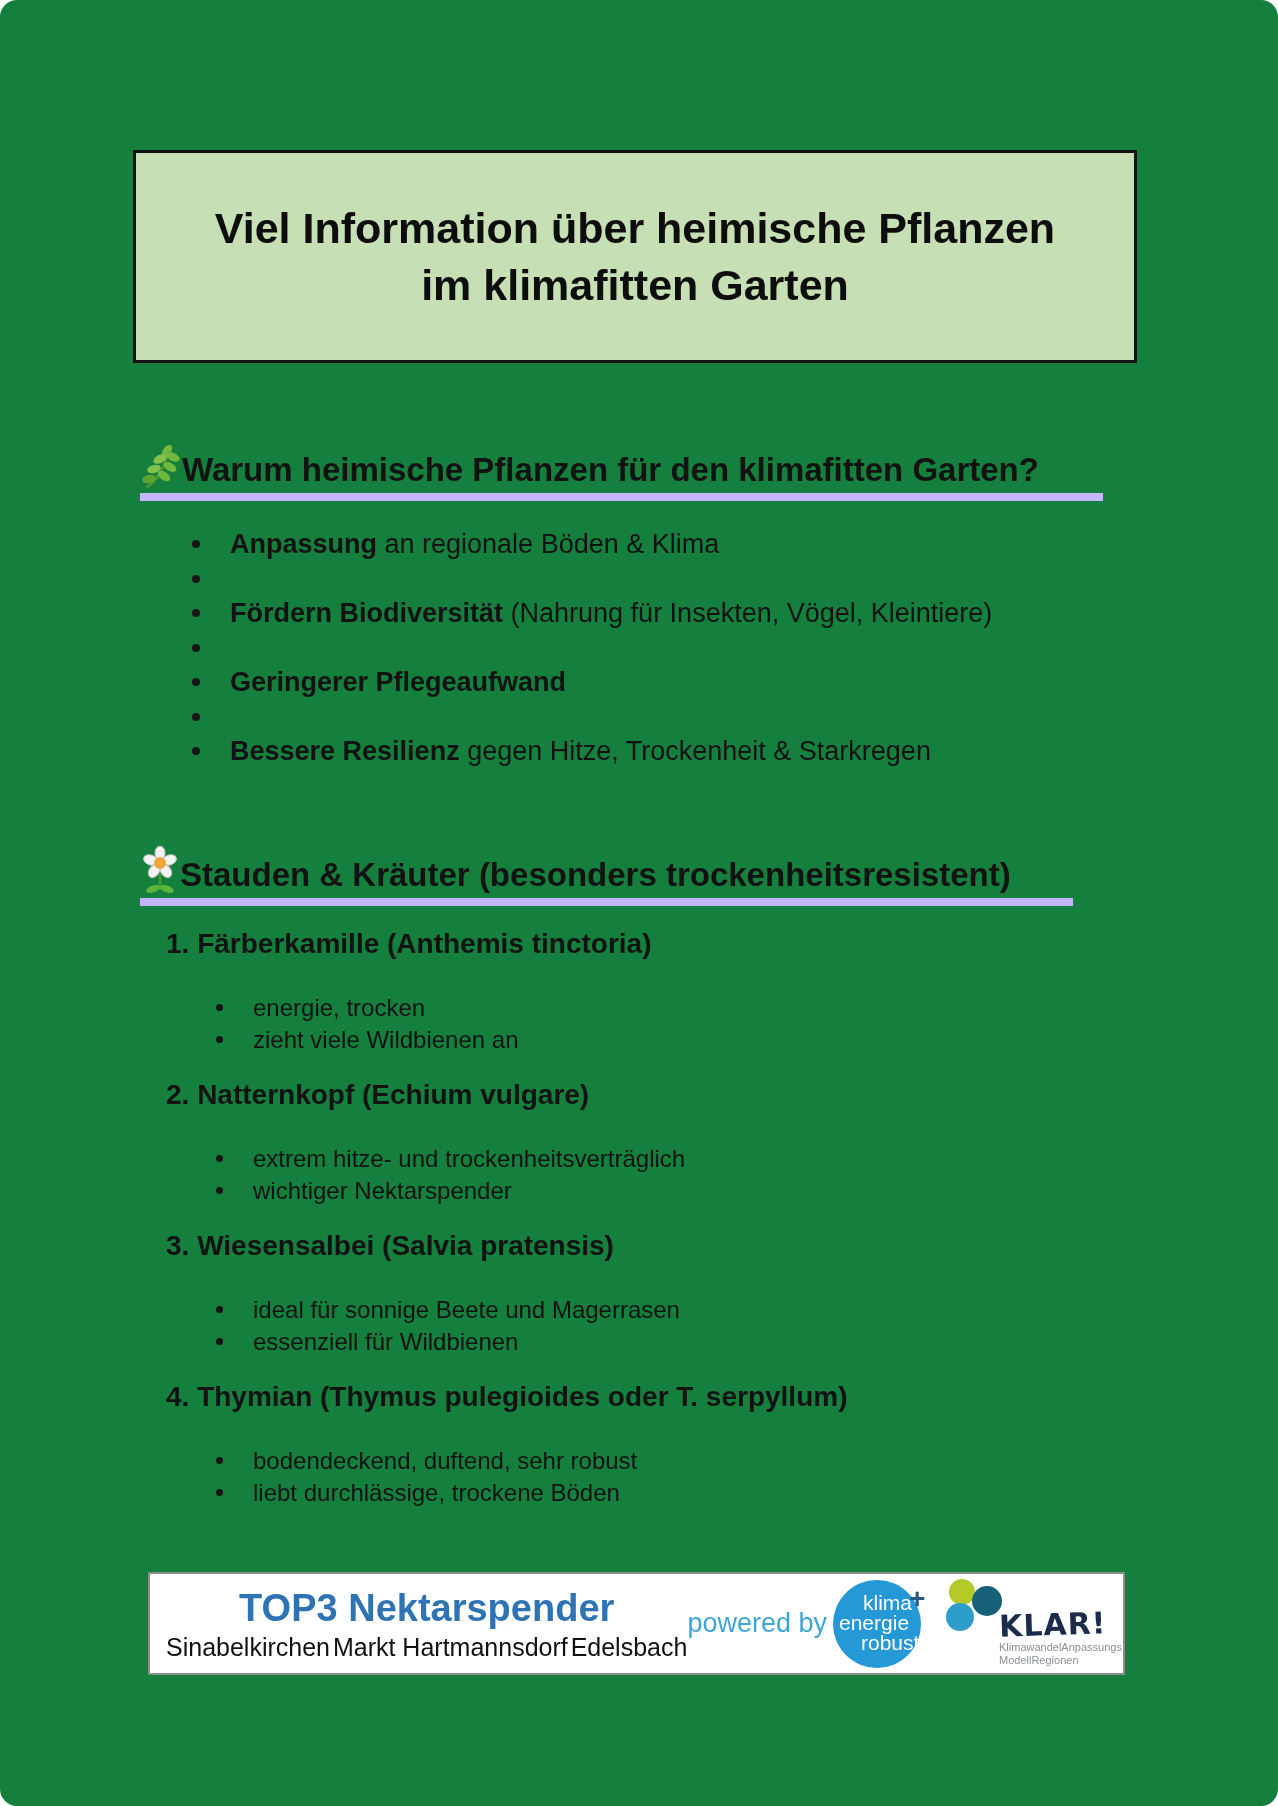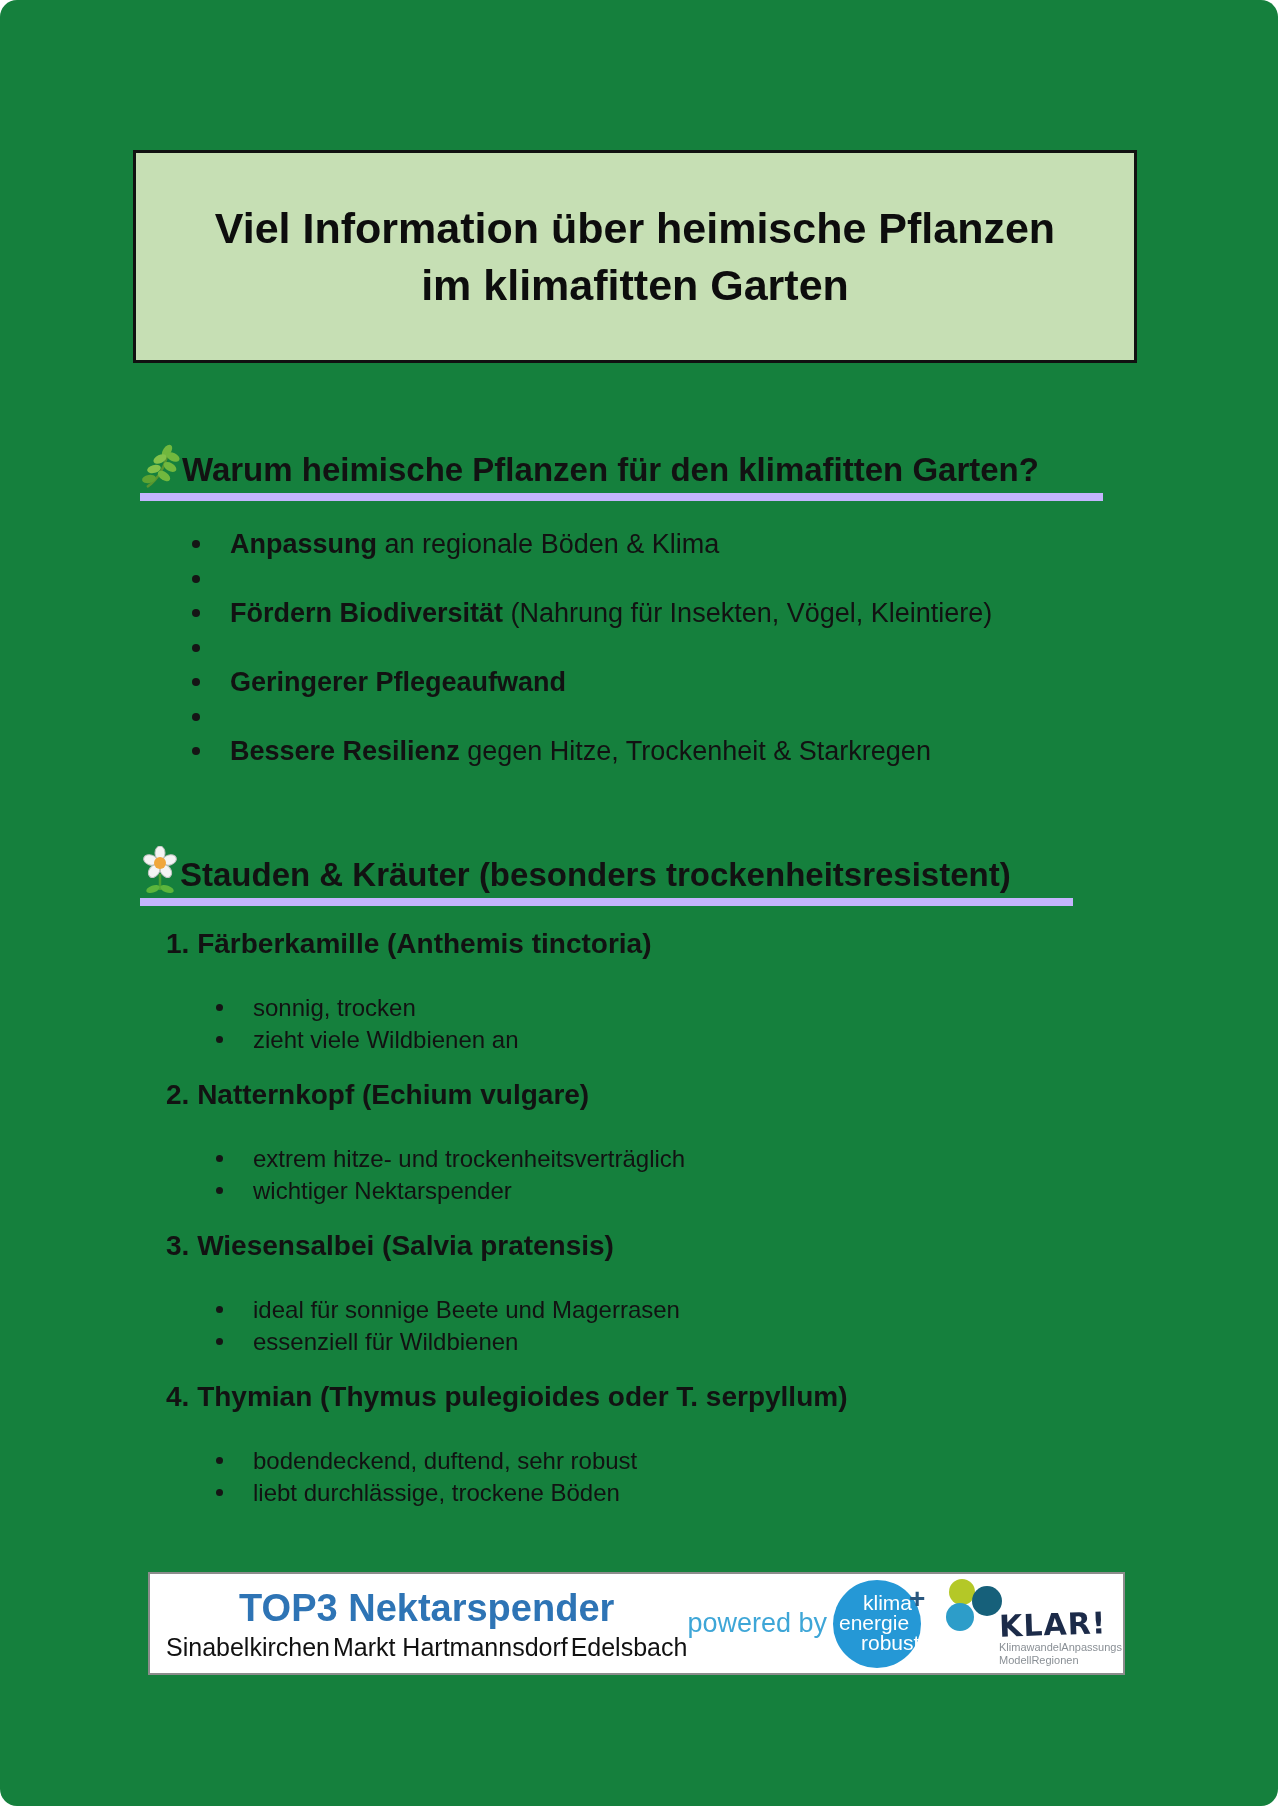--- a/index.html
+++ b/index.html
@@ -136,21 +136,21 @@
     <span class="h-text">Stauden &amp; Kräuter (besonders trockenheitsresistent)</span>
   </div>
 
   <div class="plants">
 
     <div class="plant">
       <div class="plant-title">1. Färberkamille (Anthemis tinctoria)</div>
       <div class="plant-bullets">
         <div class="prow">
             <span class="dot"></span>
-            <span class="btext">sonnig, trocken</span>
+            <span class="btext">energie, trocken</span>
           </div>
         <div class="prow">
             <span class="dot"></span>
             <span class="btext">zieht viele Wildbienen an</span>
           </div>
       </div>
     </div>
 
     <div class="plant">
       <div class="plant-title">2. Natternkopf (Echium vulgare)</div>

